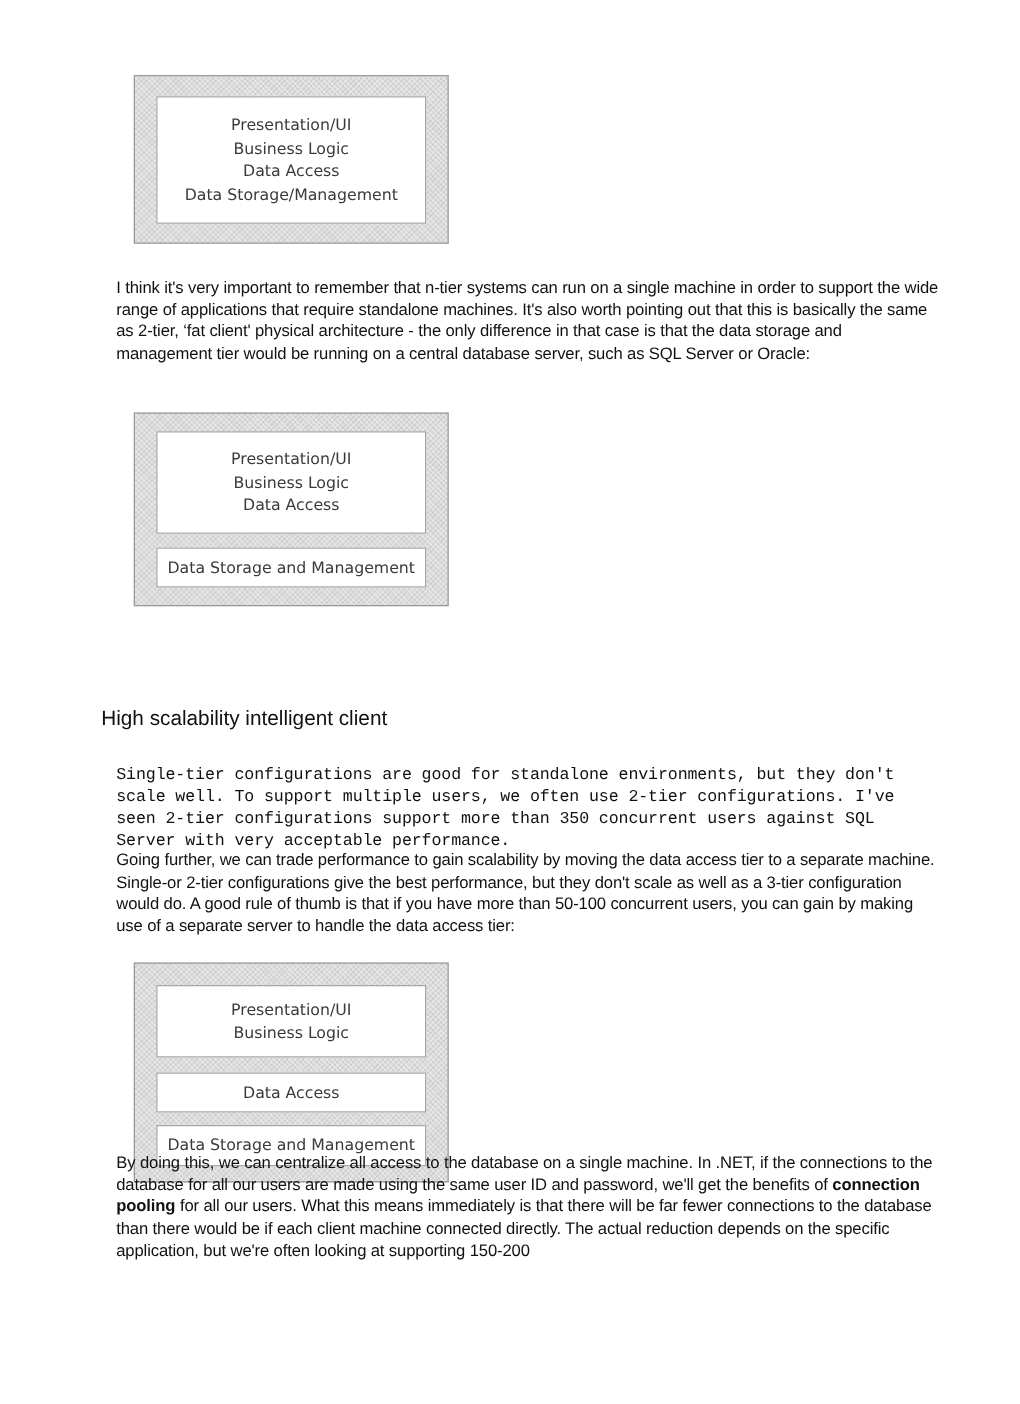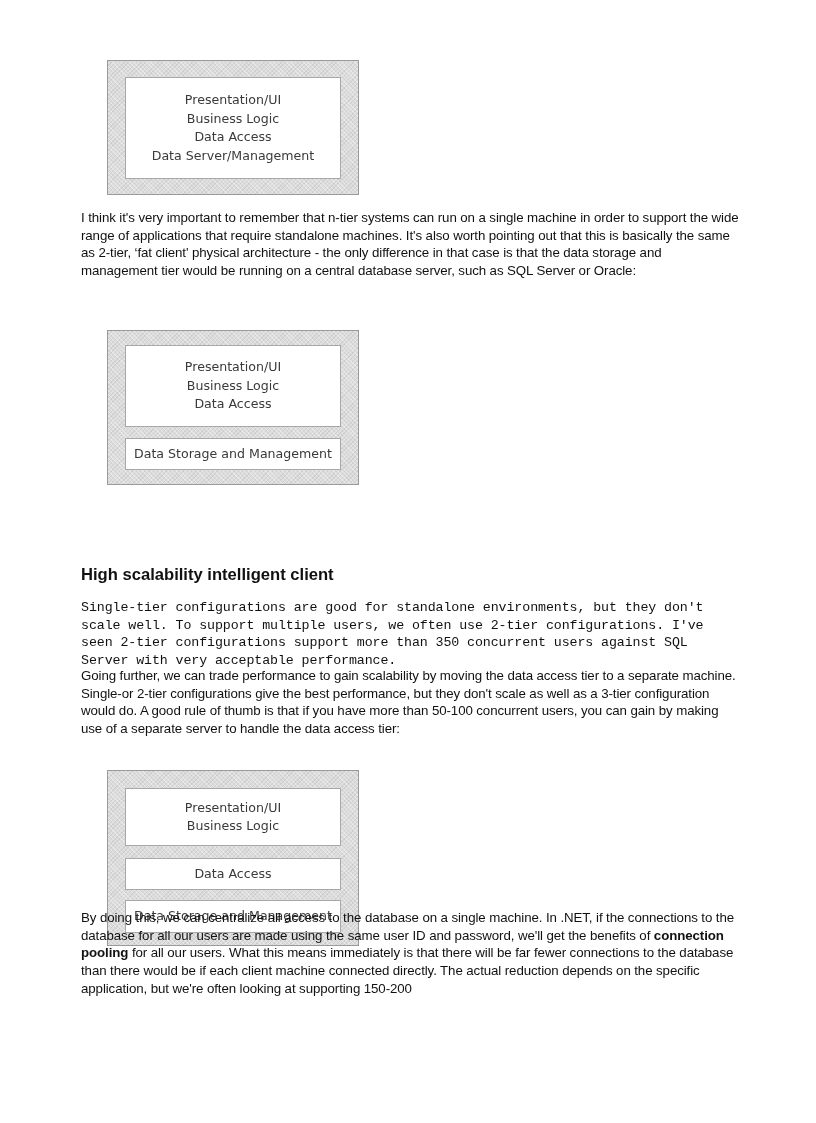--- a/index.html
+++ b/index.html
@@ -1,21 +1,21 @@
 <!DOCTYPE html>
 <html><head>
 <meta charset="utf-8">
 <style>
   html, body { margin: 0; padding: 0; background: #ffffff; }
   body { width: 816px; height: 1123px; position: relative; overflow: hidden;
          font-family: "Liberation Sans", sans-serif; color: #111; }
   .page { position: absolute; left: 0; top: 0; width: 816px; height: 853px; }
   .para { position: absolute; left: 81px; width: 660px; font-size: 13.3px; line-height: 17.7px;
-          margin: 0; letter-spacing: -0.1px; }
-  .heading { position: absolute; left: 81px; font-size: 16.6px; font-weight: bold; margin: 0; }
+          margin: 12px; letter-spacing: -0.1px; }
+  .heading { position: absolute; left: 81px; font-size: 16.6px; font-weight: normal; margin: 0; }
   .diagram { position: absolute; left: 107px; width: 252px; background-color: #dcdcdc;
              border: 1px solid #9a9a9a; box-sizing: border-box;
              background-image:
                repeating-linear-gradient(45deg, rgba(255,255,255,0.35) 0 1px, transparent 1px 3px),
                repeating-linear-gradient(-45deg, rgba(160,160,160,0.25) 0 1px, transparent 1px 3px); }
   .tier { position: absolute; left: 17px; width: 216px; background: #ffffff;
           border: 1px solid #a8a8a8; box-sizing: border-box; display: flex; flex-direction: column;
           align-items: center; justify-content: center; font-family: "DejaVu Sans", sans-serif;
           font-size: 12.6px; line-height: 18.5px; color: #3a3a3a; }
   .tier span { display: block; white-space: nowrap; }
@@ -24,21 +24,21 @@
 </head>
 <body>
 
 <div class="page">
 
   <div class="diagram" style="top:60px;height:135px;">
     <div class="tier" style="top:16px;height:102px;">
       <span>Presentation/UI</span>
       <span>Business Logic</span>
       <span>Data Access</span>
-      <span>Data Server/Management</span>
+      <span>Data Storage/Management</span>
     </div>
   </div>
 
   <p class="para" style="top:209px;">I think it's very important to remember that n-tier systems can run on a single machine in order to support the wide range of applications that require standalone machines. It's also worth pointing out that this is basically the same as 2-tier, ‘fat client' physical architecture - the only difference in that case is that the data storage and management tier would be running on a central database server, such as SQL Server or Oracle:</p>
 
   <div class="diagram" style="top:330px;height:155px;">
     <div class="tier" style="top:14px;height:82px;">
       <span>Presentation/UI</span>
       <span>Business Logic</span>
       <span>Data Access</span>

